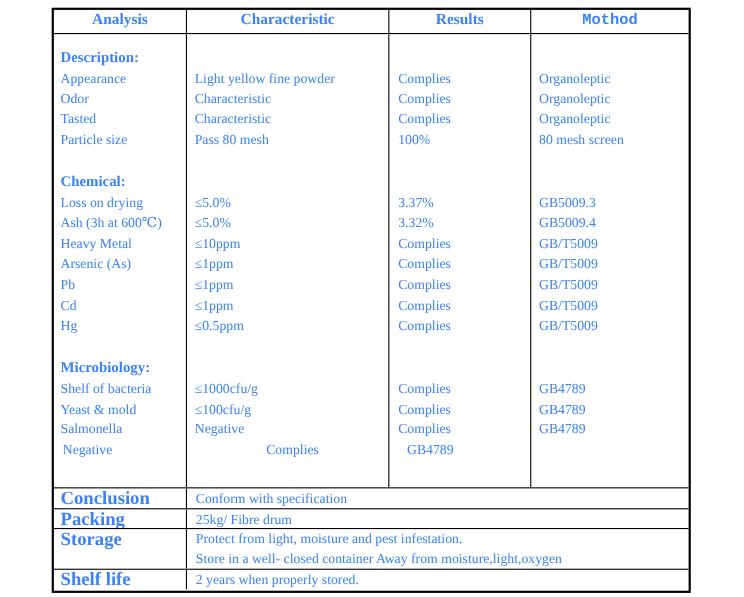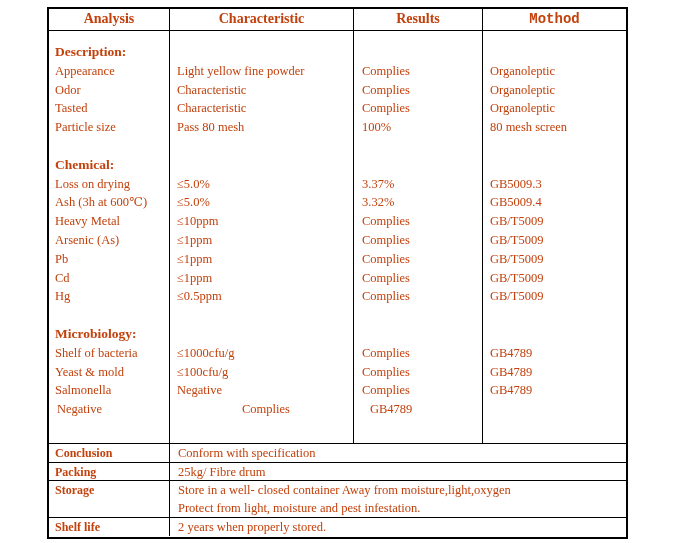--- a/index.html
+++ b/index.html
@@ -1,21 +1,21 @@
 <!DOCTYPE html>
 <html><head>
 <meta charset="utf-8">
 <style>
   html, body { margin: 0; padding: 0; }
   .page {
     position: relative;
     width: 676px;
     height: 543px;
     background: #ffffff;
-    color: #c2410c;
+    color: #3b82f6;
     font-family: "Liberation Serif", "DejaVu Serif", serif;
     overflow: hidden;
   }
   .table {
     position: absolute;
     left: 47px;
     top: 7px;
     width: 581px;
     height: 532px;
     border: 2px solid #000000;
@@ -87,21 +87,21 @@
   }
   .footer-row:nth-child(1) { height: 19px; }
   .footer-row:nth-child(2) { height: 18px; }
   .footer-row:nth-child(3) { height: 37px; }
   .footer-row:nth-child(4) { height: 19px; }
   .footer-label {
     box-sizing: border-box;
     width: 120px;
     padding-left: 6px;
     font-weight: bold;
-    font-size: 12px;
+    font-size: 17px;
     line-height: 18px;
     white-space: pre;
   }
   .footer-value {
     box-sizing: border-box;
     flex: 1;
     border-left: 1px solid #000000;
     padding-left: 8px;
   }
   .footer-line {
@@ -265,22 +265,22 @@
   </div>
         <div class="footer-row">
     <div class="footer-label">Packing</div>
     <div class="footer-value">
             <div class="footer-line">25kg/ Fibre drum</div>
           </div>
   </div>
         <div class="footer-row">
     <div class="footer-label">Storage</div>
     <div class="footer-value">
+            <div class="footer-line">Protect from light, moisture and pest infestation.</div>
             <div class="footer-line">Store in a well- closed container Away from moisture,light,oxygen</div>
-            <div class="footer-line">Protect from light, moisture and pest infestation.</div>
           </div>
   </div>
         <div class="footer-row">
     <div class="footer-label">Shelf life</div>
     <div class="footer-value">
             <div class="footer-line">2 years when properly stored.</div>
           </div>
   </div>
       </div>
 

